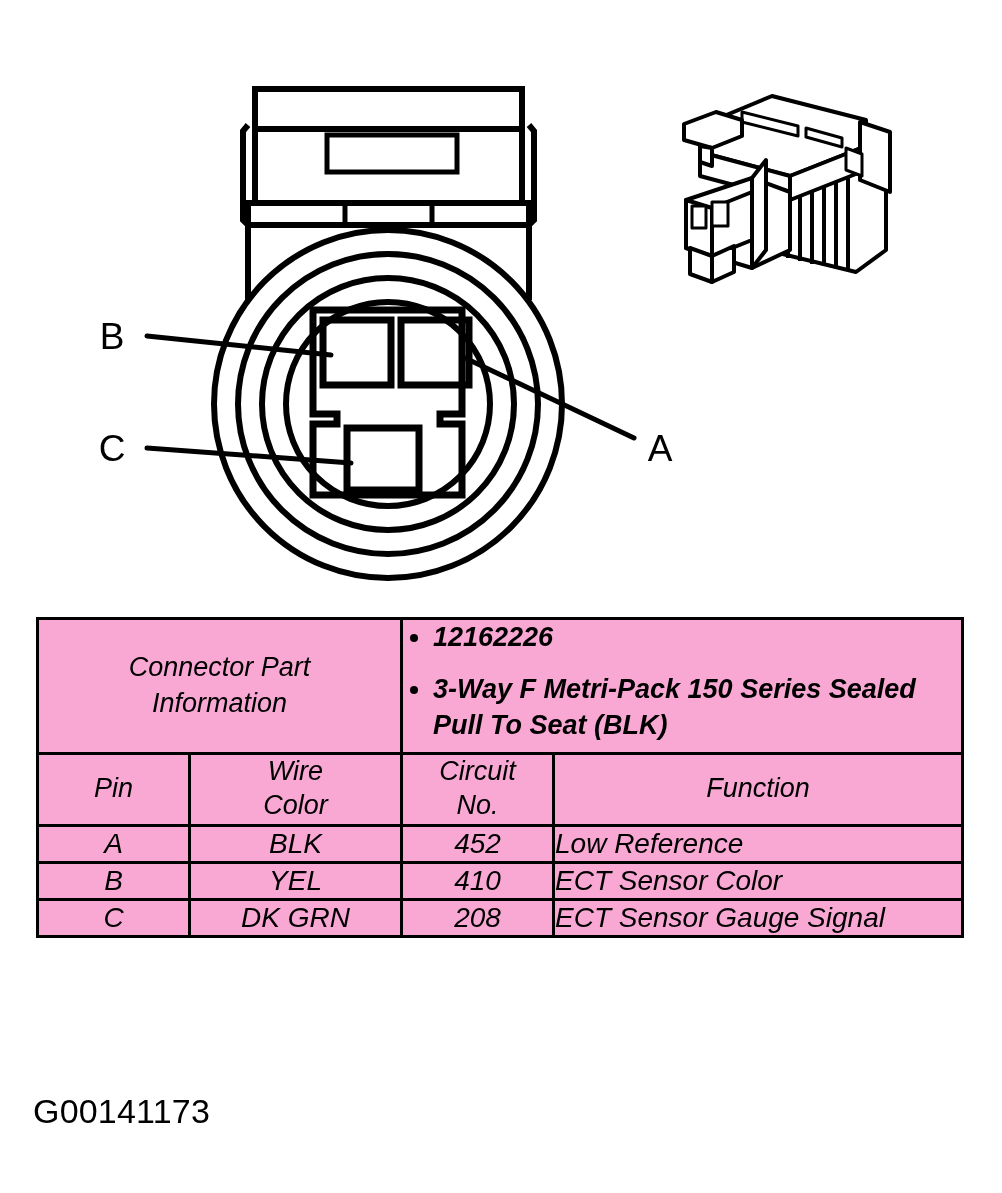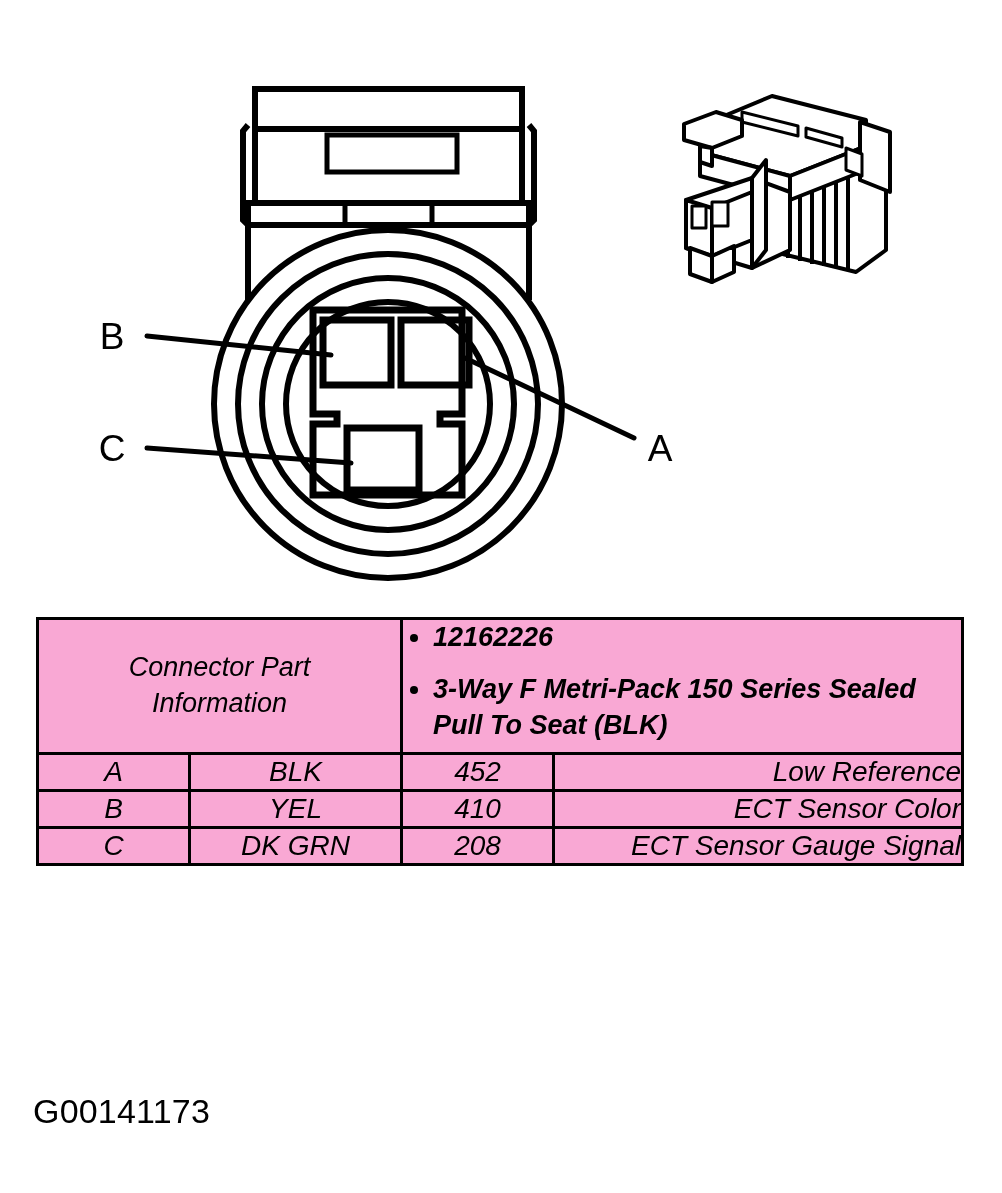--- a/index.html
+++ b/index.html
@@ -112,21 +112,21 @@
 
   .cell {
     font-size: 28px;
     line-height: 1.22;
     padding: 9px 6px 11px 6px;
   }
   .cell-center {
     text-align: center;
   }
   .cell-left {
-    text-align: right;
+    text-align: left;
     padding-left: 14px;
   }
 
   
   #figure-caption {
     position: absolute;
     left: 33px;
     top: 1092px;
     font-size: 34px;
     letter-spacing: 0.2px;
@@ -263,20 +263,36 @@
         <div>Information</div>
       </td>
       <td class="part-info-list" colspan="2">
         <ul>
           <li>12162226</li>
           <li>3-Way F Metri-Pack 150 Series Sealed Pull To Seat (BLK)</li>
         </ul>
       </td>
     </tr>
 
+    <tr>
+      <th class="col-head pin-head">
+        <div>Pin</div>
+      </th>
+      <th class="col-head">
+        <div>Wire</div>
+        <div>Color</div>
+      </th>
+      <th class="col-head">
+        <div>Circuit</div>
+        <div>No.</div>
+      </th>
+      <th class="col-head fn-head">
+        <div>Function</div>
+      </th>
+    </tr>
 
     <tr>
       <td class="cell cell-center">A</td>
       <td class="cell cell-center">BLK</td>
       <td class="cell cell-center">452</td>
       <td class="cell cell-left">Low Reference</td>
     </tr>
 
     <tr>
       <td class="cell cell-center">B</td>

